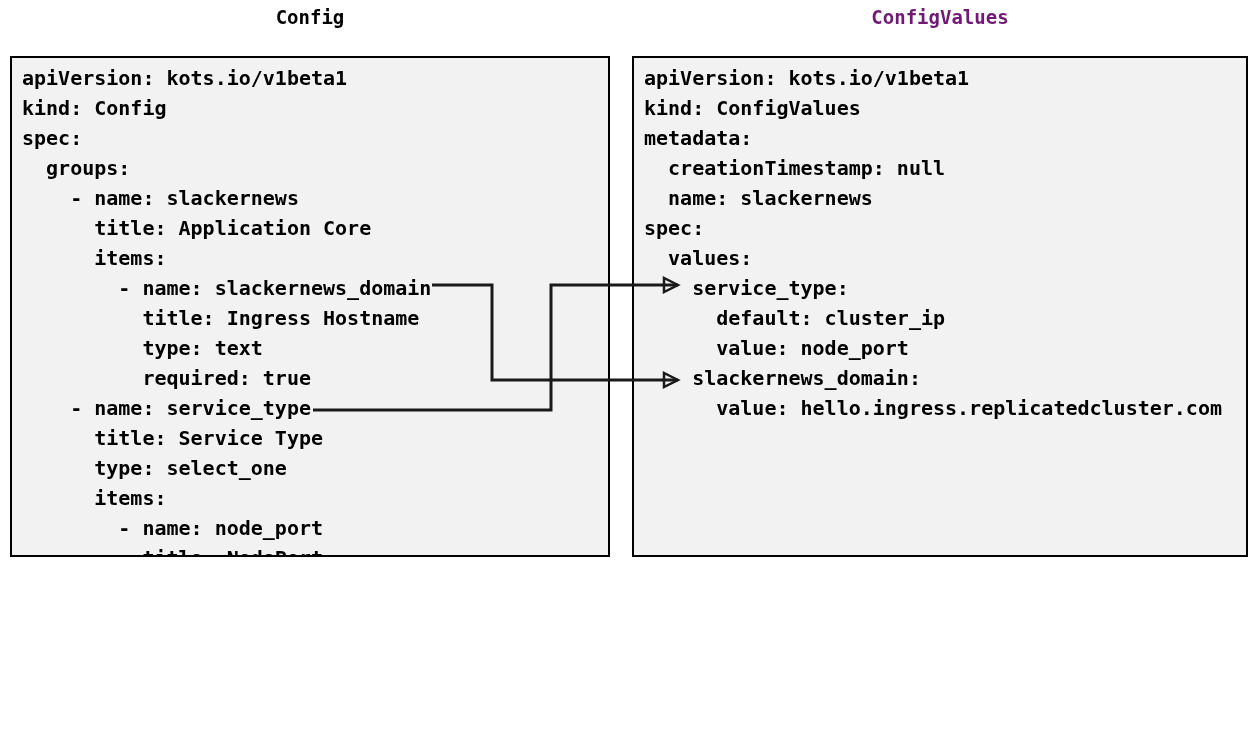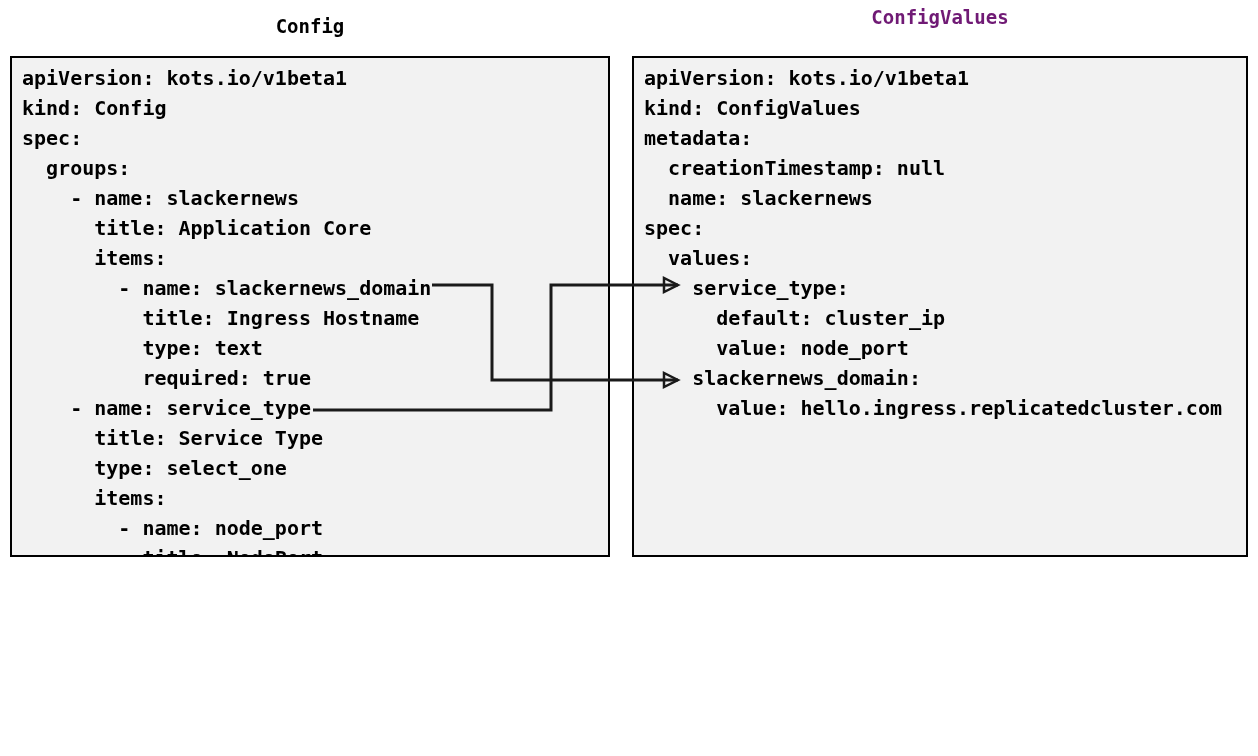--- a/index.html
+++ b/index.html
@@ -19,21 +19,21 @@
     position: absolute;
     top: 6px;
     font-family: "DejaVu Sans Mono", "Liberation Mono", monospace;
     font-size: 19px;
     font-weight: bold;
     color: #000000;
     text-align: center;
     letter-spacing: 0px;
     white-space: pre;
   }
-  #title-config  { left: 10px;  width: 600px; margin-top: 9px; }
+  #title-config  { left: 10px;  width: 600px; }
   #title-values  { left: 632px; width: 616px; }
 
   .yaml-panel {
     position: absolute;
     top: 56px;
     height: 501px;
     background: #f2f2f2;
     border: 2px solid #ec4899;
     box-sizing: border-box;
     overflow: hidden;

